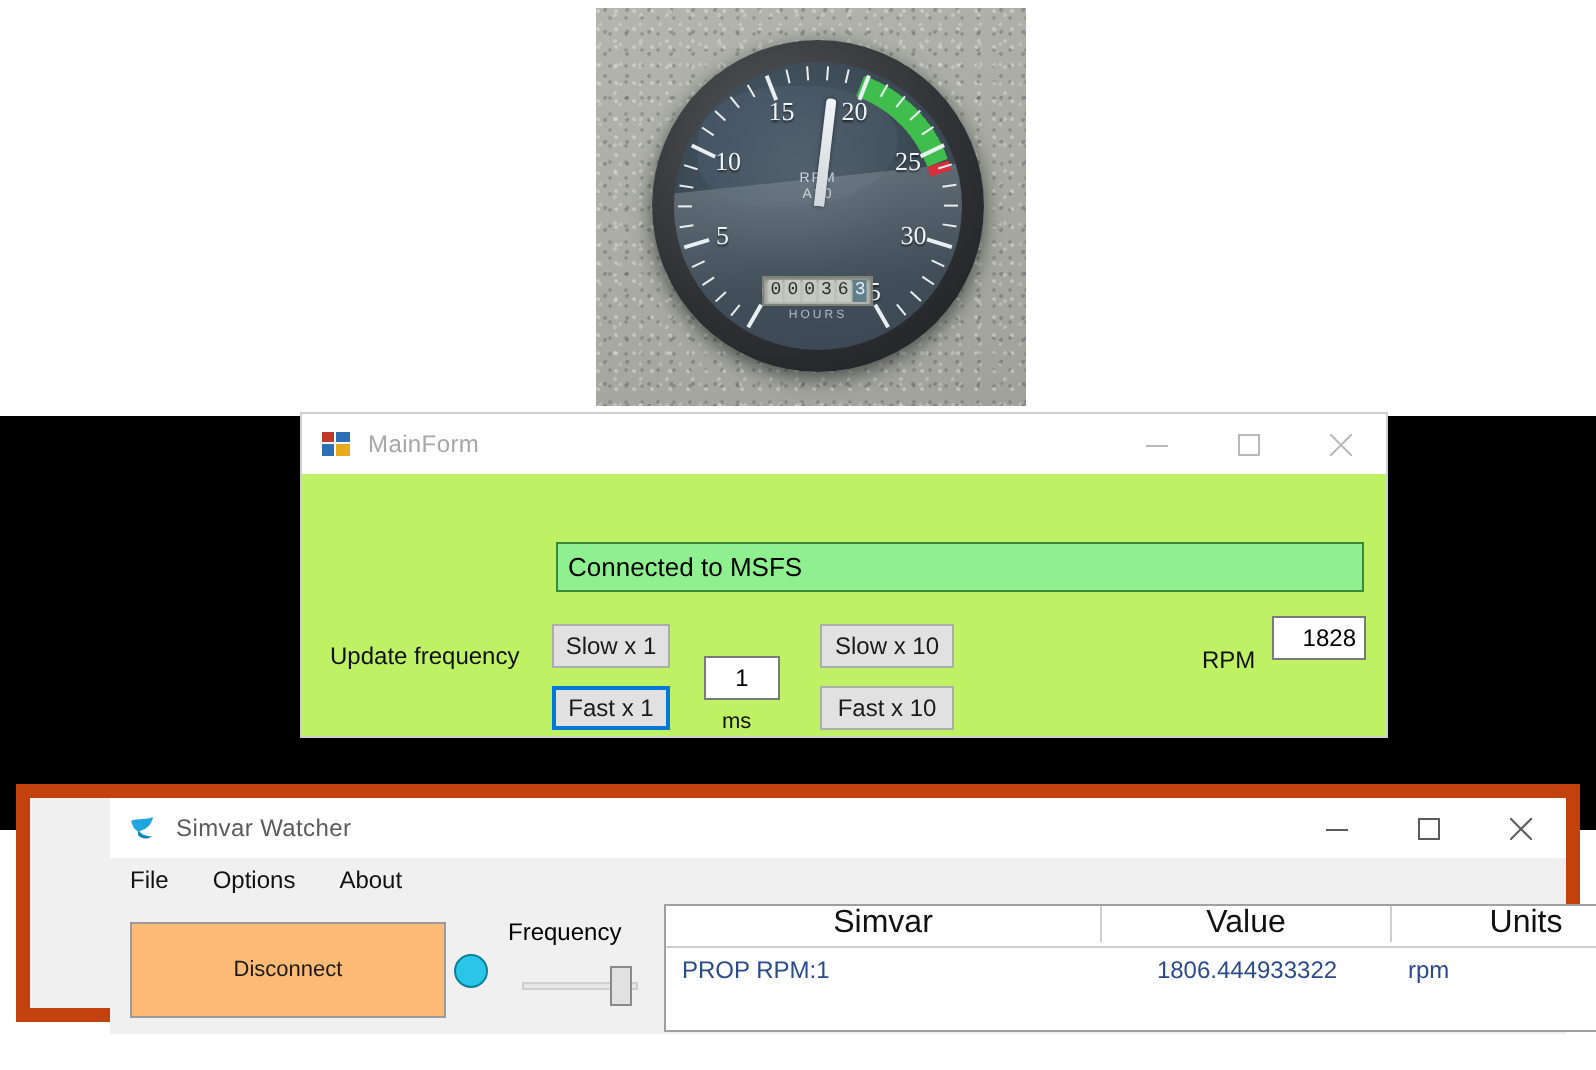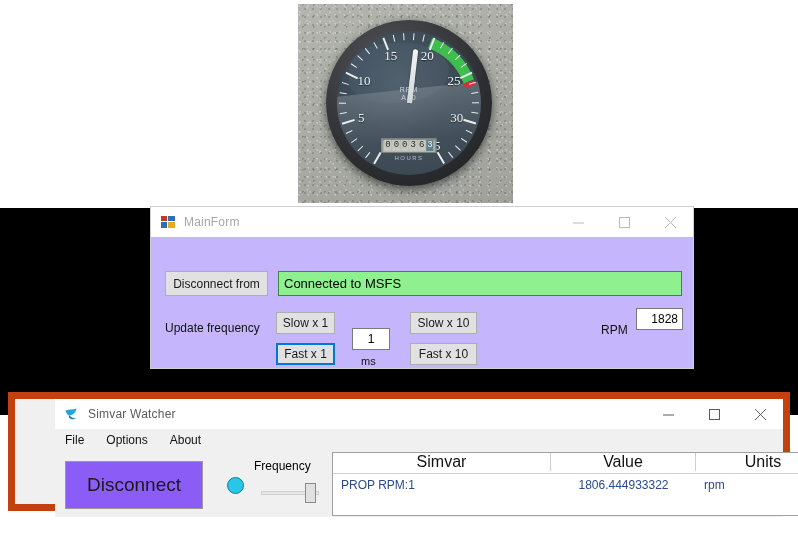--- a/index.html
+++ b/index.html
@@ -129,21 +129,21 @@
   .winbtns { position: absolute; right: 0; top: 0; height: 30px; display: flex; }
   .winbtn {
     width: 46px; height: 30px; display: flex; align-items: center; justify-content: center;
     color: #5b5b5b;
   }
   .winbtn.inactive { color: #b9b9b9; }
   .winbtn svg { display: block; }
 
   
   #mainform { left: 150px; top: 206px; width: 544px; height: 163px;
-              border: 1px solid #cfcfcf; background: #c4b5fd; }
+              border: 1px solid #cfcfcf; background: #bef264; }
   #mainform .body { position: relative; height: 175px; }
 
   .btn {
     background: #e1e1e1; border: 1px solid #adadad; color: #1a1a1a;
     font-size: 12px; font-family: "Liberation Sans", sans-serif;
     display: flex; align-items: center; justify-content: center;
     position: absolute; cursor: default;
   }
   .btn.focus { border: 2px solid #0078d7; }
   .txt {
@@ -164,23 +164,23 @@
   #simvar { left: 8px; top: 392px; width: 782px; height: 119px;
             border: 7px solid #c2410c; background: #f0f0f0; padding-left: 40px; }
   #simvar .menubar {
     height: 22px; display: flex; align-items: center; padding-left: 8px; gap: 18px;
     background: #f0f0f0; font-size: 12px; color: #111;
   }
   #simvar .menubar span { padding: 1px 2px; }
   #simvar .content { position: relative; height: 66px; background: #f0f0f0; }
 
   .disconnect-btn {
-    position: absolute; left: 10px; top: 10px; width: 138px; height: 48px;
-    background: #8b5cf6; border: 1px solid #9a9a9a; color: #1a1a1a;
-    display: flex; align-items: center; justify-content: center; font-size: 19px;
+    position: absolute; left: 10px; top: 10px; width: 158px; height: 48px;
+    background: #fdba74; border: 1px solid #9a9a9a; color: #1a1a1a;
+    display: flex; align-items: center; justify-content: center; font-size: 11px;
   }
   .led {
     position: absolute; left: 172px; top: 26px; width: 17px; height: 17px;
     border-radius: 50%; background: #29c6e8; border: 1px solid #0e7f99;
   }
   .freq-label { position: absolute; left: 199px; top: 8px; font-size: 12px; color: #000000; }
   .slider { position: absolute; left: 206px; top: 32px; width: 58px; height: 20px; }
   .slider .track {
     position: absolute; left: 0; top: 8px; width: 58px; height: 4px;
     background: #e7e7e7; border: 1px solid #cfcfcf;
@@ -331,21 +331,20 @@
         <div class="winbtn inactive">
           <svg width="11" height="11" viewBox="0 0 11 11">
               <line x1="0" y1="0" x2="11" y2="11" stroke="currentColor" stroke-width="1"></line>
               <line x1="11" y1="0" x2="0" y2="11" stroke="currentColor" stroke-width="1"></line>
             </svg>
         </div>
       </div>
     </div>
 
     <div class="body">
-      <div class="btn" style="left:14px; top:34px; width:103px; height:25px;">Disconnect from</div>
 
       <div class="status-banner">Connected to MSFS</div>
 
       <div class="lbl" style="left:14px; top:84px;">Update frequency</div>
 
       <div class="btn" style="left:125px; top:75px; width:59px; height:22px;">Slow x 1</div>
       <div class="btn focus" style="left:125px; top:106px; width:59px; height:22px;">Fast x 1</div>
 
       <div class="txt" style="left:201px; top:91px; width:38px; height:22px; justify-content:center;">1</div>
       <div class="lbl" style="left:210px; top:118px; font-size:11px;">ms</div>

